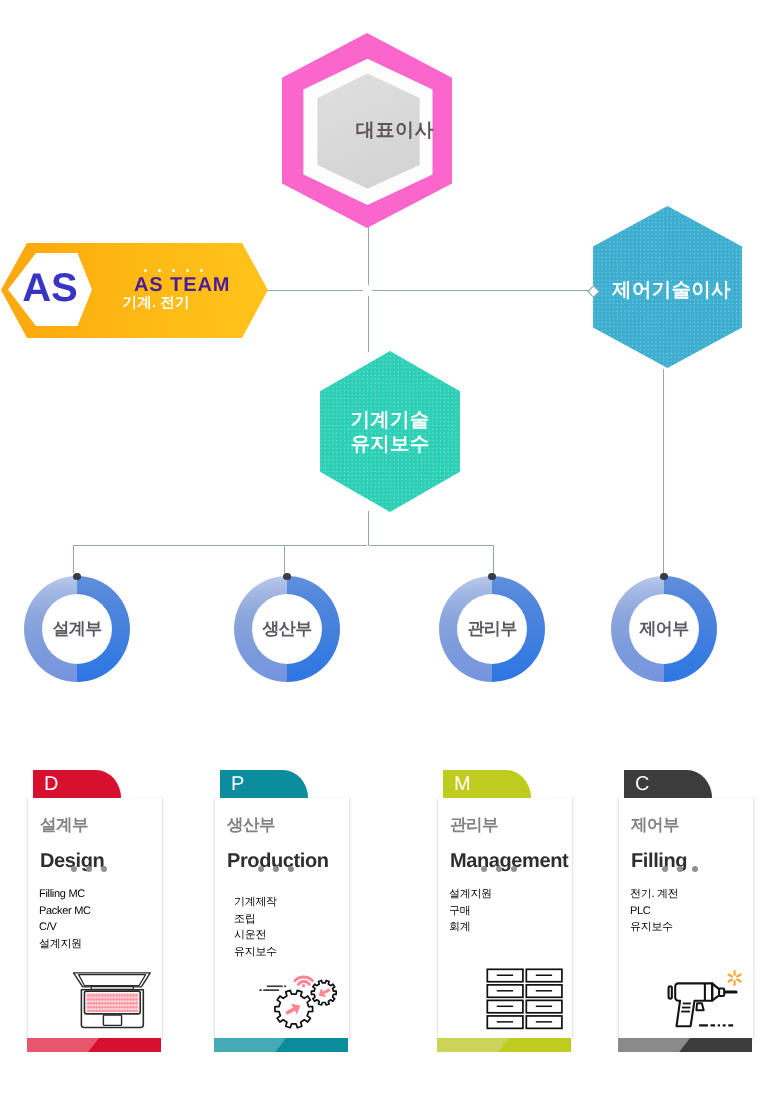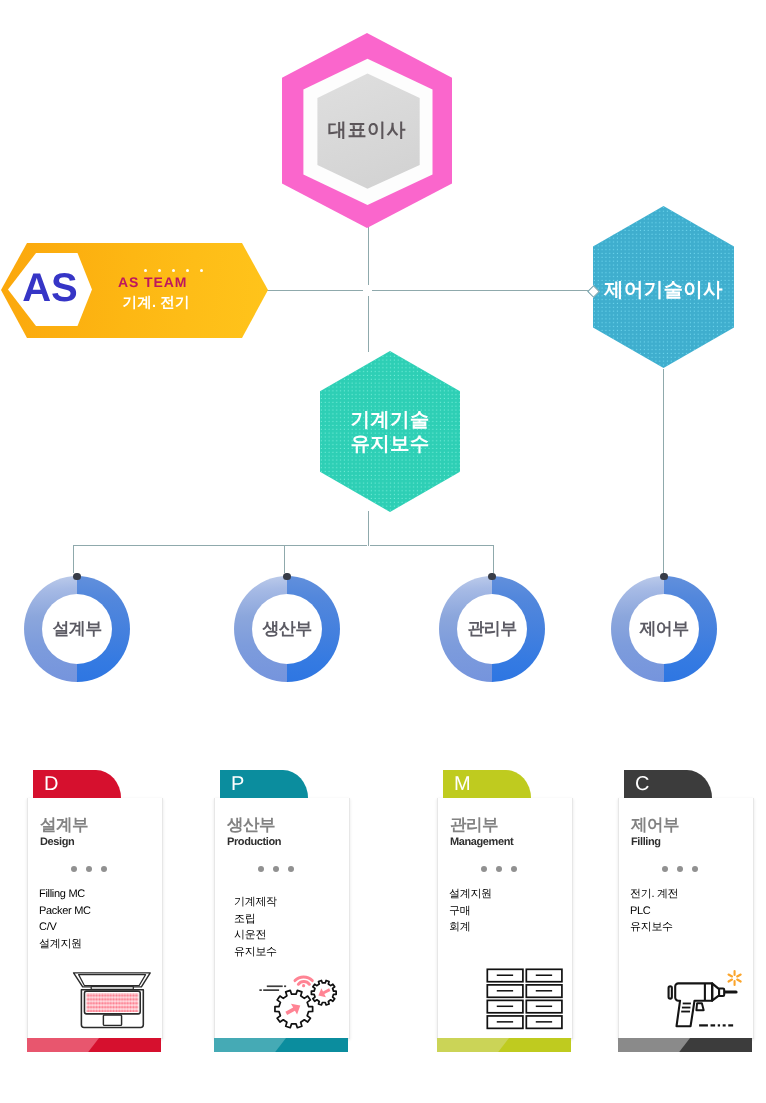--- a/index.html
+++ b/index.html
@@ -43,21 +43,21 @@
   .card{position:absolute;}
   .card-tab{position:absolute;height:28px;width:88px;left:6px;top:0;
     border-top-right-radius:25px 28px;}
   .card-tab span{position:absolute;left:11px;top:4px;color:#fff;
     font-size:20px;font-weight:normal;line-height:1;}
   .card-body{position:absolute;left:0;top:28px;width:134px;height:240px;
     background:#fff;border:1px solid #e7e7e7;border-top:none;
     box-shadow:0 1px 3px rgba(0,0,0,.10);}
   .card-ko{position:absolute;left:13px;top:47px;font-size:16.5px;font-weight:bold;
     color:#828282;letter-spacing:-0.5px;white-space:nowrap;line-height:1;}
-  .card-en{position:absolute;left:13px;top:67px;font-size:11px;font-weight:bold;
+  .card-en{position:absolute;left:13px;top:81px;font-size:20px;font-weight:bold;
     color:#2e2e2e;letter-spacing:-0.4px;white-space:nowrap;line-height:1;}
   .card-dots{position:absolute;left:44px;top:96px;display:flex;gap:9px;}
   .card-dots i{width:6px;height:6px;border-radius:50%;background:#919191;display:block;}
   .card-list{position:absolute;left:12px;top:116px;font-size:11px;color:#000000;
     line-height:16.6px;letter-spacing:-0.3px;white-space:pre;}
   .card-icon{position:absolute;left:40px;top:196px;width:88px;height:66px;}
   .card-foot{position:absolute;left:0;top:268px;width:134px;height:14px;overflow:hidden;}
 </style>
 </head>
 <body>
@@ -69,21 +69,21 @@
   <div class="hline" style="left:372px;top:290px;width:219px;"></div>
   <div class="vline" style="left:368px;top:296px;height:56px;"></div>
   <div class="vline" style="left:368px;top:511px;height:35px;"></div>
   <div class="hline" style="left:73px;top:545px;width:294px;"></div>
   <div class="hline" style="left:370px;top:545px;width:124px;"></div>
   <div class="vline" style="left:73px;top:545px;height:28px;"></div>
   <div class="vline" style="left:284px;top:545px;height:28px;"></div>
   <div class="vline" style="left:493px;top:545px;height:28px;"></div>
   <div class="vline" style="left:663px;top:369px;height:204px;"></div>
 
-  <div class="hex" style="left:282px;top:33px;width:170px;height:196px;">
+  <div class="hex" style="left:282px;top:33px;width:170px;height:196px;padding-left:28px;">
     <div class="abs" style="inset:0;background:#FA66CC;
          clip-path:polygon(85px 0,170px 44.7px,170px 150.5px,85px 195px,0 150.5px,0 44.7px);"></div>
     <div class="abs" style="inset:0;background:#fdfdfd;
          clip-path:polygon(85.5px 25.8px,150.5px 56.4px,150.5px 141.6px,85.5px 172.1px,21.4px 141.6px,21.4px 56.4px);"></div>
     <div class="abs" style="inset:0;background:linear-gradient(157deg,#e4e4e4 0%,#dcdcdc 34%,#d4d4d4 68%,#cdcdcd 100%);
          clip-path:polygon(85.5px 40.5px,137.7px 65px,137.7px 132px,85.5px 155.8px,35.4px 132px,35.4px 65px);"></div>
     <span class="hex-label" style="color:#5c565a;font-size:19px;letter-spacing:0.6px;">대표이사</span>
   </div>
 
   <div class="abs" style="left:1px;top:243px;width:267px;height:95px;">
@@ -94,27 +94,27 @@
     <span class="abs" style="left:7px;top:9px;width:84px;height:73px;display:flex;align-items:center;
                  justify-content:center;color:#3635C6;font-size:40px;font-weight:bold;
                  letter-spacing:0px;">AS</span>
     <div class="abs" style="left:143px;top:25.5px;display:flex;gap:11px;">
       <i style="display:block;width:3px;height:3px;border-radius:50%;background:#fff;"></i>
       <i style="display:block;width:3px;height:3px;border-radius:50%;background:#fff;"></i>
       <i style="display:block;width:3px;height:3px;border-radius:50%;background:#fff;"></i>
       <i style="display:block;width:3px;height:3px;border-radius:50%;background:#fff;"></i>
       <i style="display:block;width:3px;height:3px;border-radius:50%;background:#fff;"></i>
     </div>
-    <span class="abs" style="left:117px;top:31.5px;color:#be185d;font-size:14px;font-weight:bold;
+    <span class="abs" style="left:133px;top:31.5px;color:#4c1d95;font-size:20px;font-weight:bold;
                  letter-spacing:0.9px;line-height:1;">AS TEAM</span>
     <span class="abs" style="left:121.5px;top:52.5px;color:#fff;font-size:14.5px;font-weight:bold;
                  letter-spacing:0.2px;line-height:1;text-align:right;">기계. 전기</span>
   </div>
 
-  <div class="hex" style="left:593px;top:206px;width:141px;height:162px;">
+  <div class="hex" style="left:593px;top:206px;width:141px;height:162px;padding-left:8px;">
     <div class="hexshape" style="background-color:#3FAECE;
                 background-image:radial-gradient(circle at 1.4px 1.4px, #6FD6EE 0.75px, rgba(111,214,238,0) 0.95px);
                 background-size:3.85px 3.85px;"></div>
     <span class="hex-label" style="font-size:19.5px;letter-spacing:0.3px;
                  position:relative;top:4px;">제어기술이사</span>
   </div>
   <div class="abs" style="left:589px;top:286.5px;width:7px;height:7px;background:#fff;
               border:0.8px solid #6E9EA8;transform:rotate(45deg);"></div>
 
   <div class="hex" style="left:298px;top:351px;width:140px;height:161px;margin-left:22px;">

